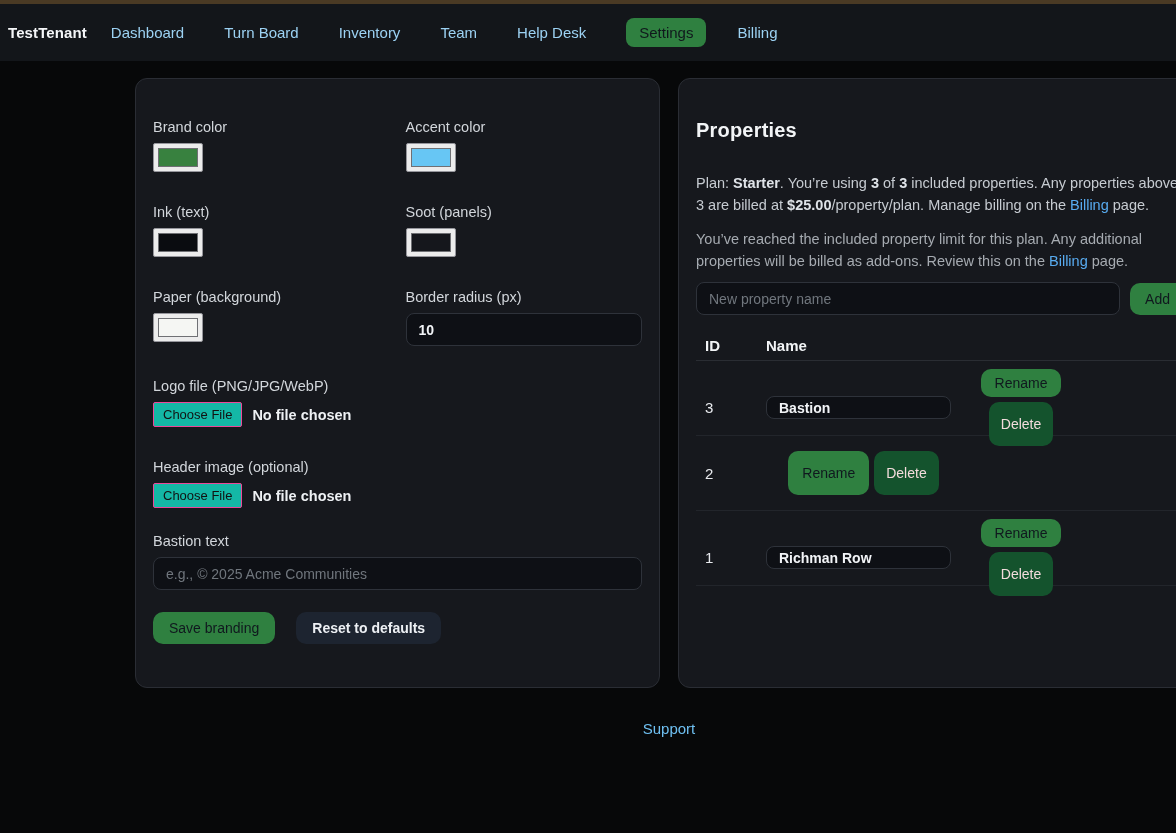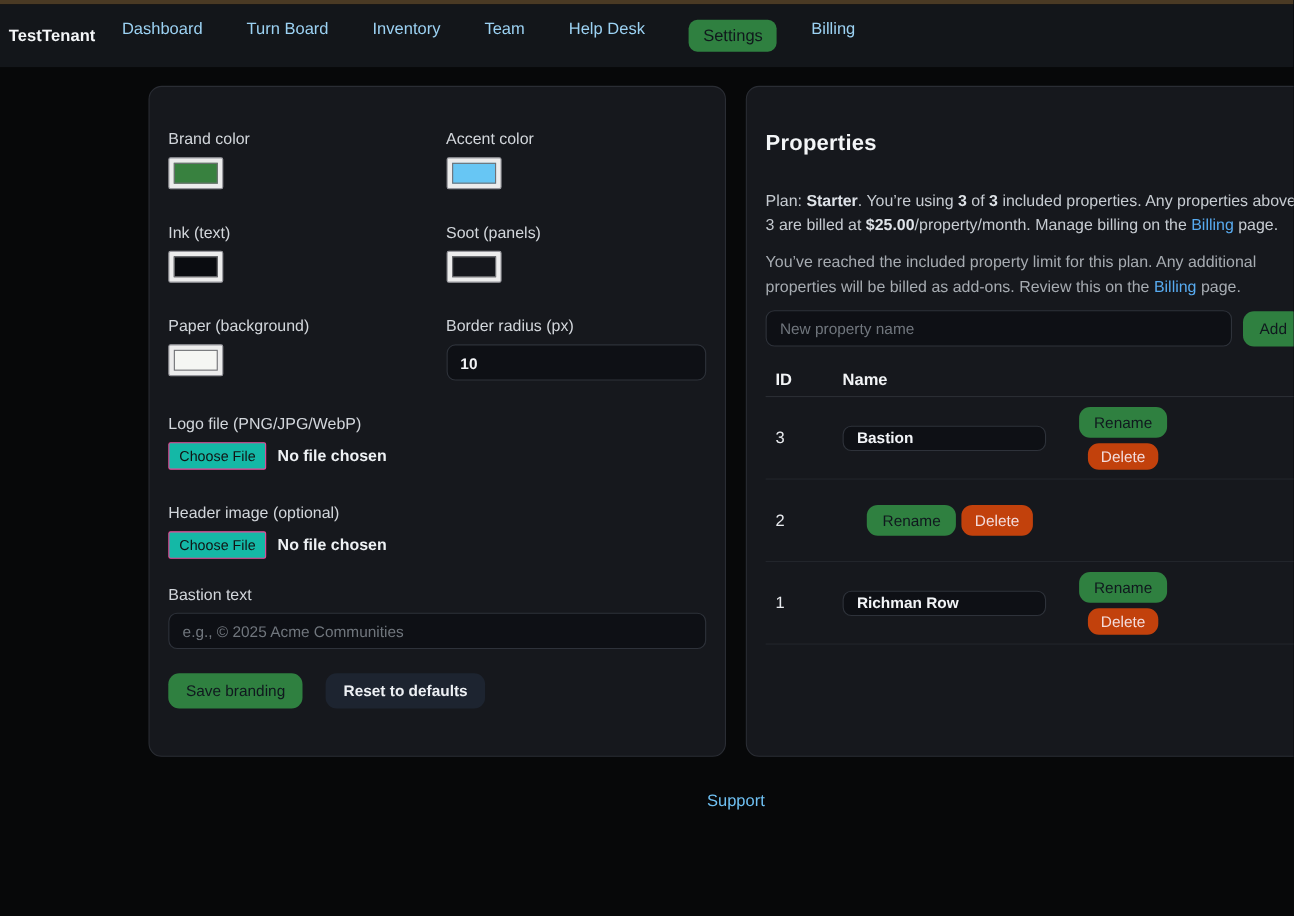--- a/index.html
+++ b/index.html
@@ -88,34 +88,34 @@
   .name-input {
     width:185px; height:23px; background:#0e1015; border:1px solid #2e323a; border-radius:8px;
     color:#f2f4f7; font-size:14px; font-weight:600; padding:0 12px;
     font-family:"Liberation Sans","DejaVu Sans",sans-serif; outline:none;
   }
   .cell-actions {
     display:flex; flex-wrap:wrap; justify-content:center; align-content:center; gap:5px; height:100%;
     padding:8px 0;
   }
   .btn-rename { background:#2f8040; color:#10181e; padding:6px 14px; }
-  .btn-delete { background:#c2410c; color:#f3dcdc; padding:4px 12px; }
+  .btn-delete { background:#14532d; color:#f3dcdc; padding:14px 12px; }
 
   
   .footer { position:absolute; top:720px; left:135px; width:1068px; text-align:center; }
   .support-link { font-size:15px; color:#6fc0f2; text-decoration:none; cursor:pointer; }
 </style>
 </head>
 <body>
 
 <div class="top-strip"></div>
 
 <nav class="nav">
   <span class="brand">TestTenant</span>
-  <div style="display:flex;">
+  <div style="display:flex;align-items:center;">
       <a class="nav-link">Dashboard</a>
       <a class="nav-link">Turn Board</a>
       <a class="nav-link">Inventory</a>
       <a class="nav-link">Team</a>
       <a class="nav-link">Help Desk</a>
       <a class="nav-link active">Settings</a>
       <a class="nav-link">Billing</a>
     </div>
 </nav>
 
@@ -185,21 +185,21 @@
 
     <div class="actions-row">
       <button class="btn btn-green">Save branding</button>
       <button class="btn btn-reset">Reset to defaults</button>
     </div>
   </section>
 
   <section class="panel panel-right">
     <h2>Properties</h2>
 
-    <p class="para"><span>Plan: </span><span class="b">Starter</span><span>. You’re using </span><span class="b">3</span><span> of </span><span class="b">3</span><span> included properties. Any properties above 3 are billed at </span><span class="b">$25.00</span><span>/property/month. Manage billing on the </span><span class="link">Billing</span><span> page.</span></p>
+    <p class="para"><span>Plan: </span><span class="b">Starter</span><span>. You’re using </span><span class="b">3</span><span> of </span><span class="b">3</span><span> included properties. Any properties above 3 are billed at </span><span class="b">$25.00</span><span>/property/plan. Manage billing on the </span><span class="link">Billing</span><span> page.</span></p>
     <p class="para dim"><span>You’ve reached the included property limit for this plan. Any additional properties will be billed as add-ons. Review this on the </span><span class="link">Billing</span><span> page.</span></p>
 
     <div class="add-row">
       <input class="text-input" placeholder="New property name" style="">
       <button class="btn btn-add">Add</button>
     </div>
 
     <div class="ptable">
       <div class="thead">
         <span class="th">ID</span>

